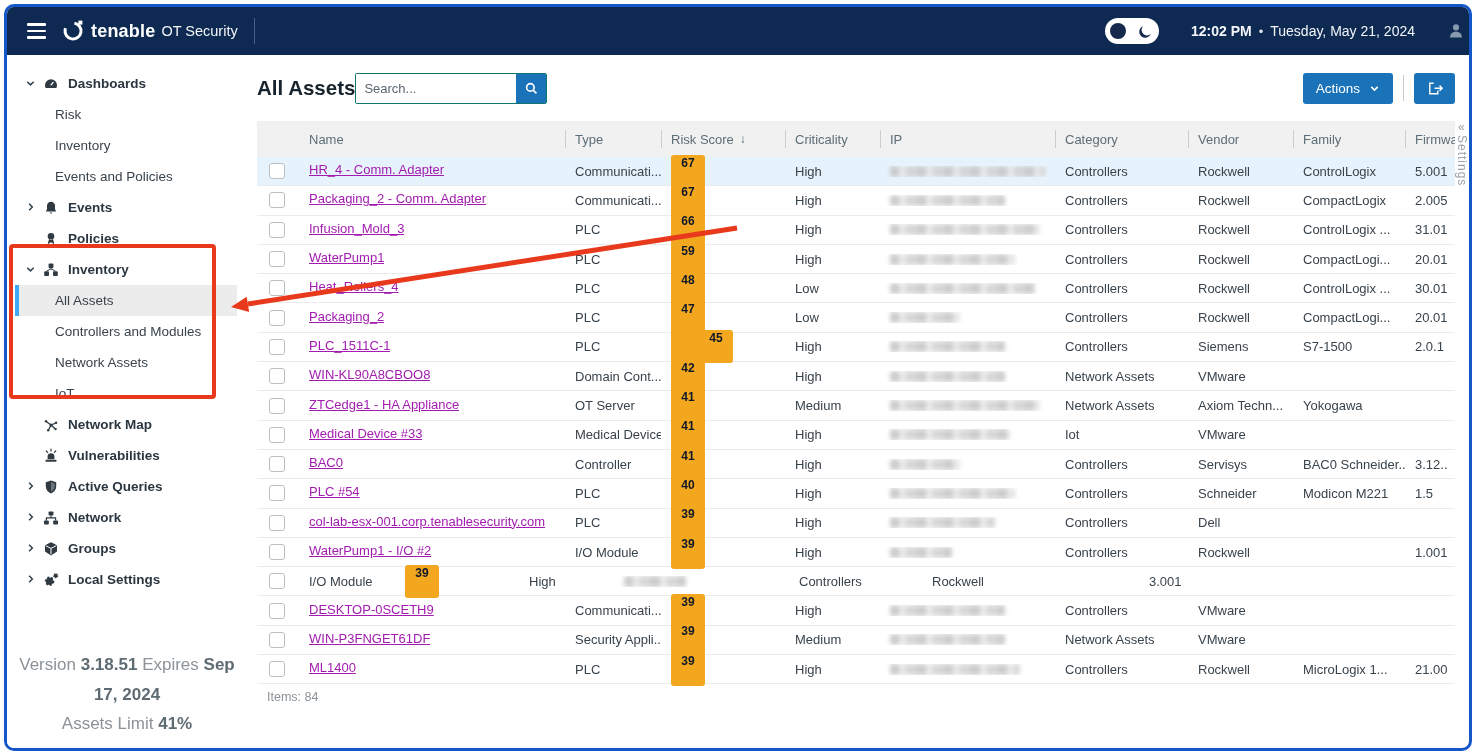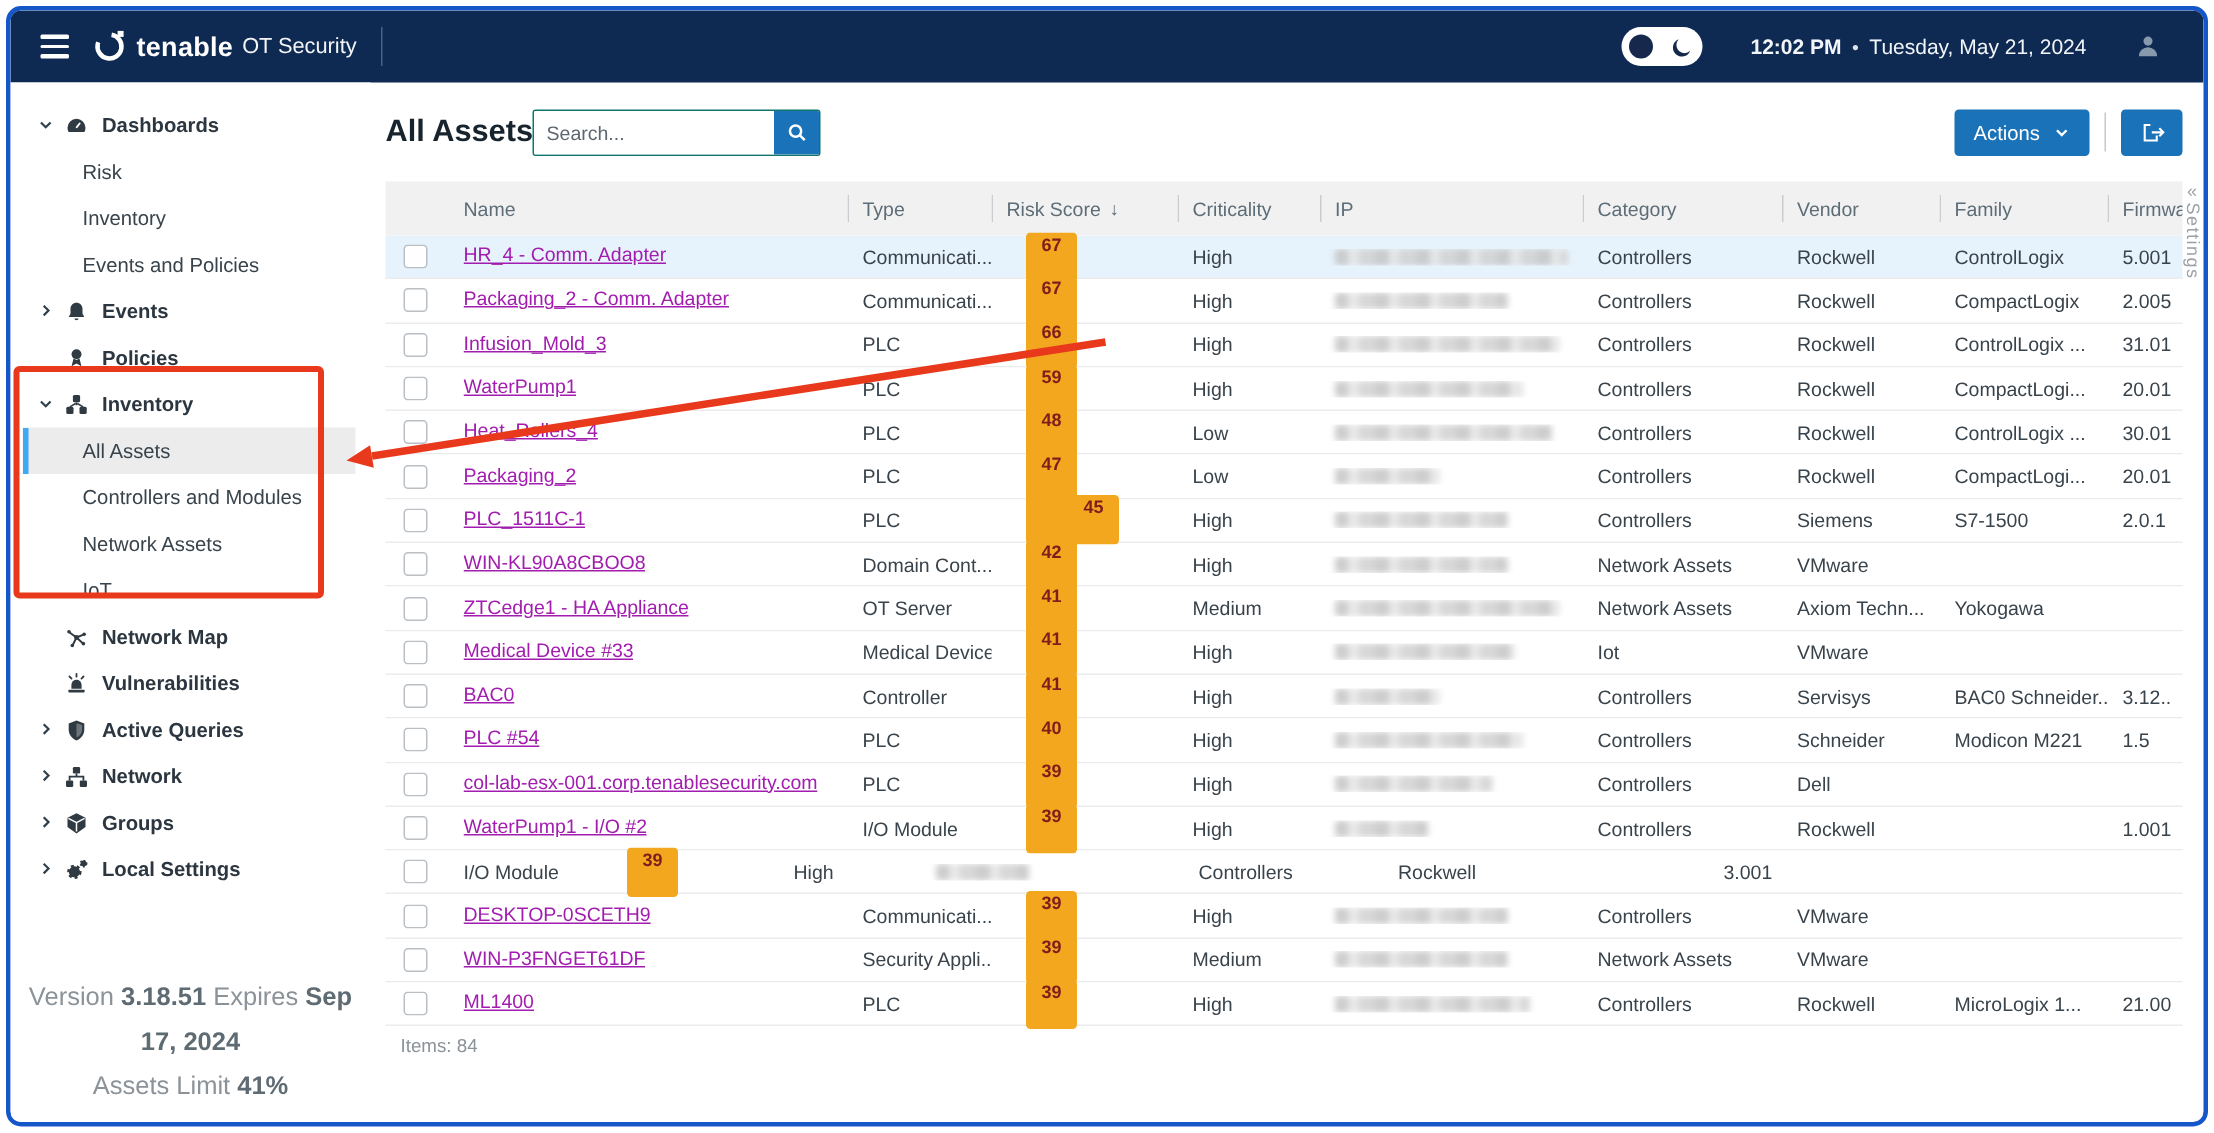--- a/index.html
+++ b/index.html
@@ -10,21 +10,21 @@
   }
   
   .frame{
     position:absolute;left:4px;top:4px;right:4px;bottom:4px;
     border:3px solid #1556c9;border-radius:10px;overflow:hidden;
     background:#fff;display:flex;flex-direction:column;
   }
   
   .topbar{
     height:48px;flex:none;background:#0e2a52;color:#fff;
-    display:flex;align-items:center;padding:0 28px 0 20px;
+    display:flex;align-items:center;padding:0 4px 0 20px;
   }
   .hamburger{width:19px;display:flex;flex-direction:column;gap:4px;cursor:pointer;margin-right:16px;}
   .hamburger span{height:2.4px;background:#fff;border-radius:1px;}
   .logo-mark{width:22px;height:22px;margin-right:7px;display:flex;}
   .brand{font-size:18px;font-weight:700;letter-spacing:.2px;}
   .product{font-size:14.5px;font-weight:400;margin-left:6px;opacity:.95;}
   .top-divider{width:1px;height:26px;background:#46608a;margin-left:16px;}
   .topbar-right{margin-left:auto;display:flex;align-items:center;gap:32px;}
   .theme-toggle{width:54px;height:26px;background:#fff;border-radius:13px;display:flex;
     align-items:center;justify-content:space-between;padding:0 5px;box-sizing:border-box;cursor:pointer;}
@@ -85,22 +85,22 @@
   .thead .cell:nth-child(n+3)::before{
     content:"";position:absolute;left:0;top:9px;bottom:9px;width:1px;background:#c9cdd1;}
   .sort-arrow{font-size:12px;color:#5d6d77;}
   .trow{display:flex;height:28.3px;align-items:center;border-bottom:1px solid #ebebeb;background:#fff;}
   .trow.highlight{background:#e7f3fc;}
   .trow .cell{font-size:13px;color:#39434b;}
   .cb{width:14px;height:14px;border:1.5px solid #b9bfc4;border-radius:3px;background:#fff;
     margin-left:2px;cursor:pointer;}
   .name-link{color:#a21caf;text-decoration:underline;font-size:13px;cursor:pointer;
     white-space:nowrap;overflow:hidden;display:inline-block;max-width:246px;}
-  .badge{display:inline-block;min-width:34px;height:33px;line-height:17px;margin-left:13px;
-    background:#f2a71e;color:#7f1d1d;font-weight:700;font-size:12px;text-align:center;border-radius:3px;}
+  .badge{display:inline-block;min-width:34px;height:33px;line-height:17px;margin-left:0;
+    background:#f2a71e;color:#0f172a;font-weight:700;font-size:12px;text-align:center;border-radius:3px;}
   .blur-chip{height:11px;border-radius:2px;max-width:100%;
     background:repeating-linear-gradient(90deg,#c4c4c4 0 9px,#e4e4e4 9px 16px,#d0d0d0 16px 27px);
     filter:blur(2.3px);opacity:.85;}
   .items-count{height:25px;display:flex;align-items:center;font-size:12.5px;color:#8b9298;padding-left:10px;}
   
   .settings-tab{position:absolute;right:1px;top:66px;display:flex;flex-direction:column;
     align-items:center;color:#9aa1a7;font-size:12px;cursor:pointer;line-height:1.1;}
   .settings-tab .vert{writing-mode:vertical-rl;letter-spacing:1px;margin-top:1px;}
   
   .annotation{position:absolute;left:0;top:0;width:1476px;height:755px;pointer-events:none;z-index:60;}

